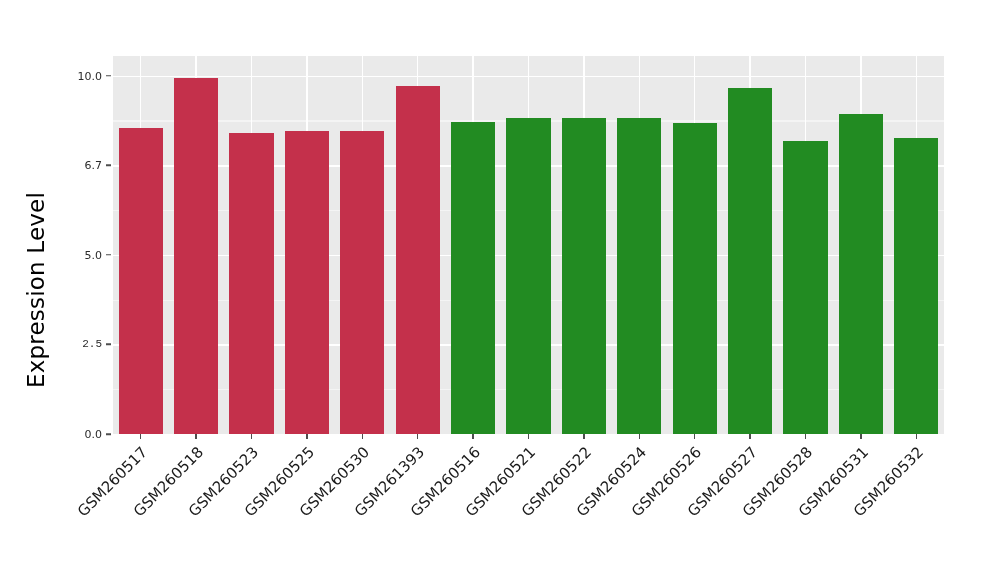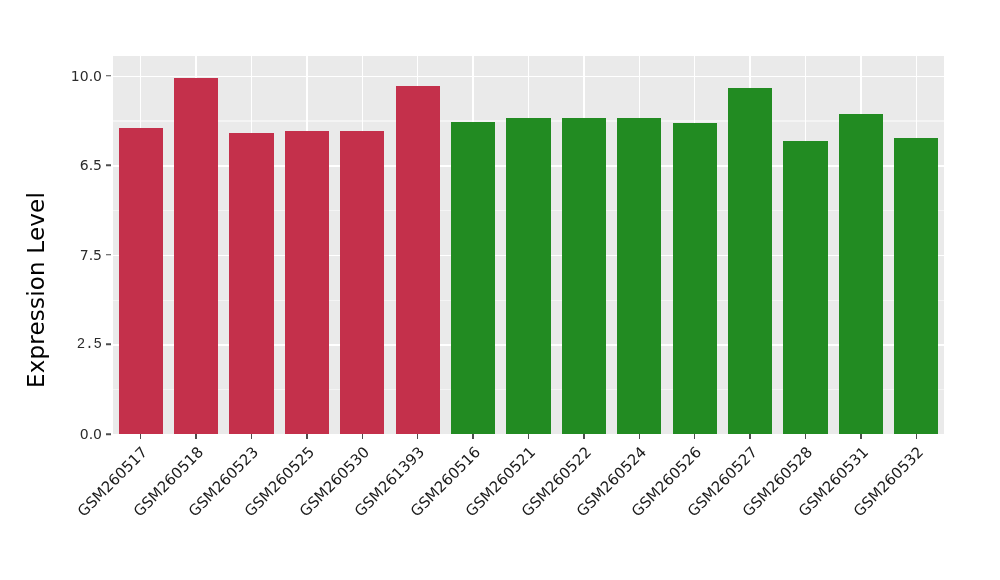--- a/index.html
+++ b/index.html
@@ -38,21 +38,21 @@
     letter-spacing: 0.2px;
     white-space: nowrap;
   }
 
   
   .y-tick-label {
     position: absolute;
     right: 0;
     width: 46px;
     text-align: right;
-    font-size: 14px;
+    font-size: 11px;
     color: #2b2b2b;
     transform: translateY(-50%);
     white-space: nowrap;
   }
   #y-tick-labels {
     position: absolute;
     left: 56px;
     top: 0;
     width: 46px;
     height: 580px;
@@ -146,22 +146,22 @@
 </head>
 <body>
 
 <div id="chart-root">
 
   <div id="y-axis-title">Expression Level</div>
 
   <div id="y-tick-labels">
       <div class="y-tick-label" style="top: 434px;">0.0</div>
       <div class="y-tick-label" style="top: 344.43px; font-family: Liberation Mono, monospace;">2.5</div>
-      <div class="y-tick-label" style="top: 254.85px;">7.5</div>
-      <div class="y-tick-label" style="top: 165.28px;">6.5</div>
+      <div class="y-tick-label" style="top: 254.85px;">5.0</div>
+      <div class="y-tick-label" style="top: 165.28px;">6.7</div>
       <div class="y-tick-label" style="top: 75.71px;">10.0</div>
     </div>
 
   <div id="panel">
       <div class="gridline-minor" style="top: 333.21px;"></div>
       <div class="gridline-minor" style="top: 243.64px;"></div>
       <div class="gridline-minor" style="top: 154.07px;"></div>
       <div class="gridline-minor" style="top: 64.49px;"></div>
       <div class="gridline-major" style="top: 288.43px;"></div>
       <div class="gridline-major" style="top: 198.85px;"></div>

